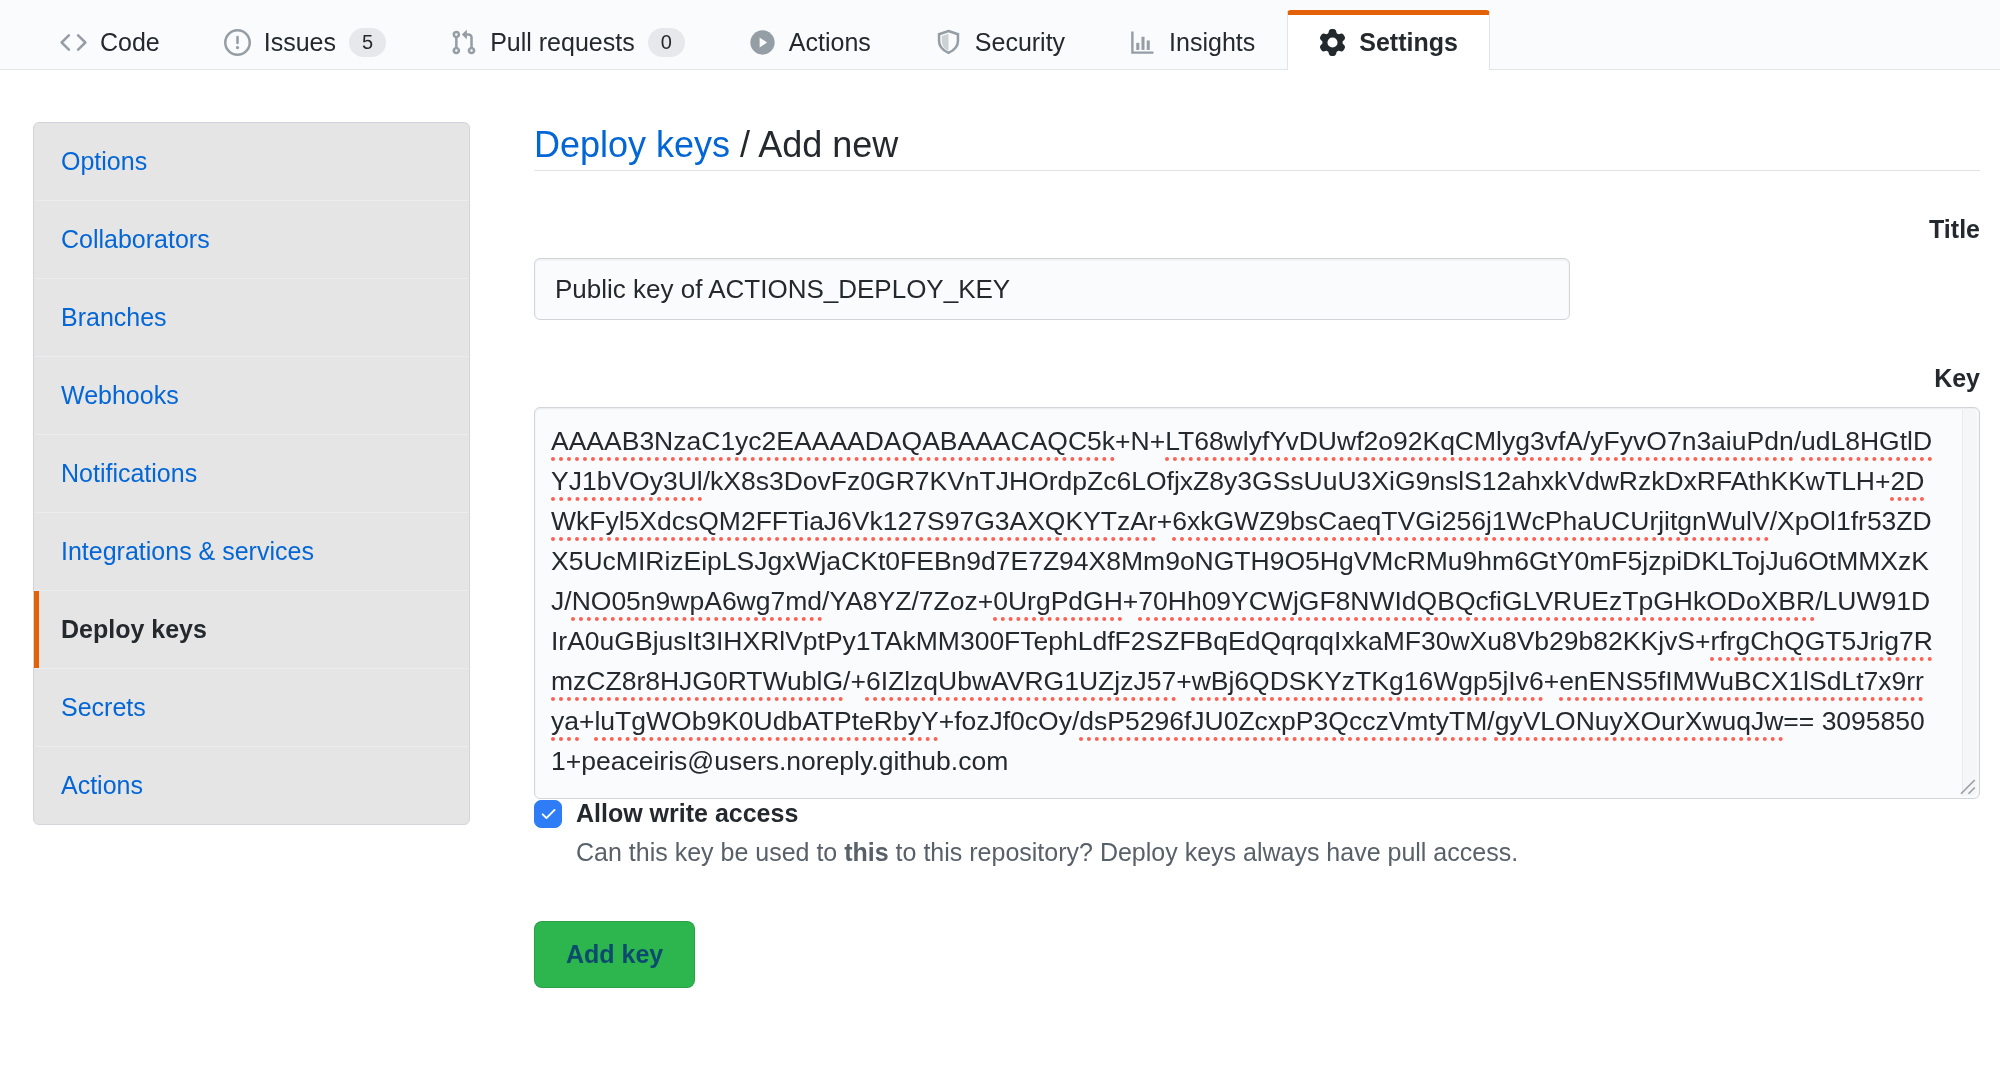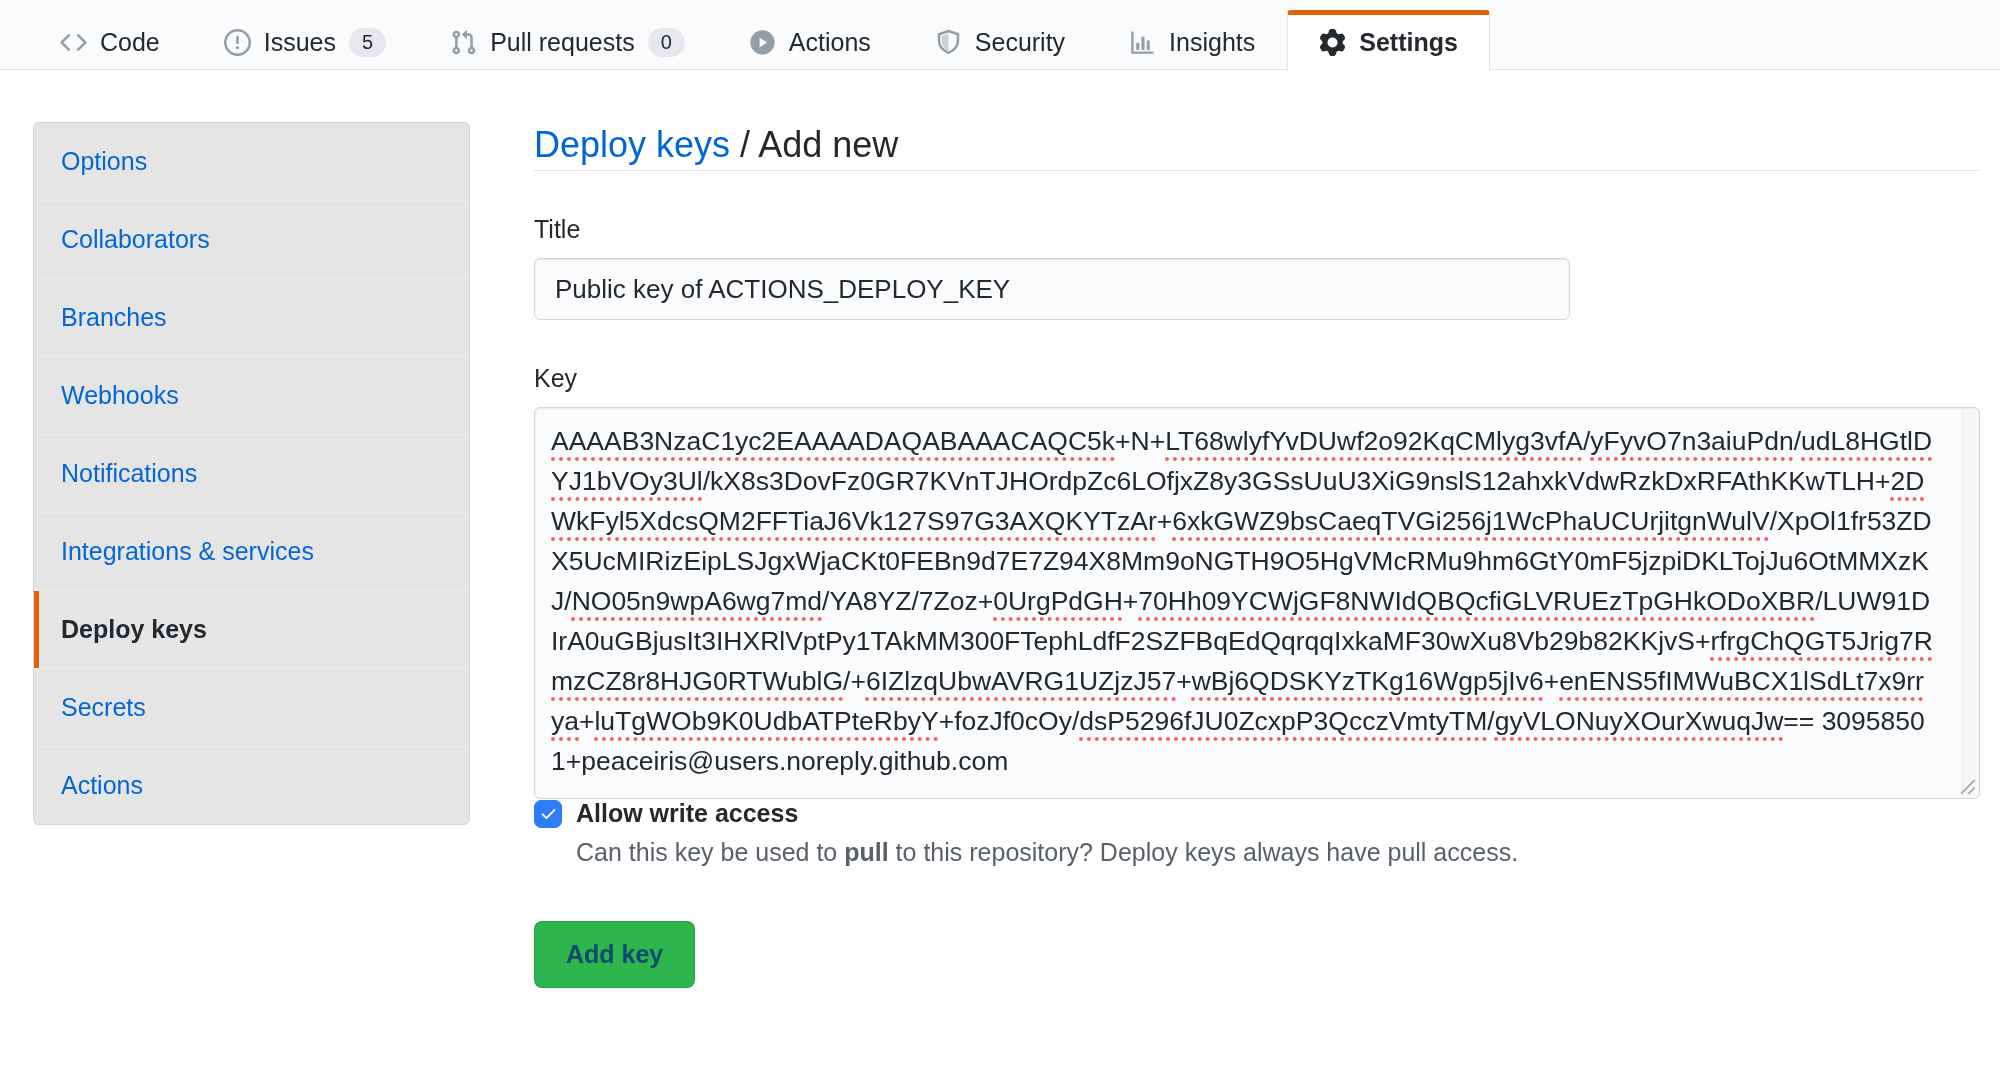--- a/index.html
+++ b/index.html
@@ -54,21 +54,21 @@
     color:var(--text_dark);font-weight:700;
     box-shadow:inset 5px 0 0 var(--accent_orange);
   }
   
   .main{flex:1;margin:0 20px 0 64px;padding-top:50px;}
   .page-title{
     margin:0;font-size:36px;font-weight:400;line-height:50px;
     border-bottom:1px solid var(--border);
   }
   .page-title .crumb-link{color:var(--link_blue);cursor:pointer;}
-  .form-label{font-size:25px;font-weight:400;margin:44px 0 0;}
+  .form-label{font-size:25px;font-weight:700;margin:44px 0 0;text-align:right;}
   .title-input{
     display:block;margin-top:14px;width:1036px;height:62px;
     font-family:"Liberation Sans",sans-serif;font-size:26px;color:var(--text_dark);
     background:var(--bg_subtle);border:1px solid var(--border_dark);border-radius:6px;
     padding:0 20px;box-shadow:inset 0 1px 2px rgba(27,31,35,.075);outline:none;
   }
   .key-box{
     position:relative;margin-top:14px;width:100%;height:392px;
     background:var(--bg_subtle);border:1px solid var(--border_dark);border-radius:6px;
     box-shadow:inset 0 1px 2px rgba(27,31,35,.075);
@@ -205,17 +205,17 @@
     </div>
 
     <label class="check-row">
       <span class="checkbox checked">
         <svg viewBox="0 0 16 16">
             <path fill="#fff" d="M13.78 4.22a.75.75 0 010 1.06l-6.5 6.5a.75.75 0 01-1.06 0l-3-3a.75.75 0 111.06-1.06l2.47 2.47 5.97-5.97a.75.75 0 011.06 0z"></path>
           </svg>
       </span>
       <span class="check-label">Allow write access</span>
     </label>
-    <p class="check-desc"><span>Can this key be used to </span><b>pull</b><span> to this repository? Deploy keys always have pull access.</span></p>
+    <p class="check-desc"><span>Can this key be used to </span><b>this</b><span> to this repository? Deploy keys always have pull access.</span></p>
 
     <button class="btn-primary">Add key</button>
   </main>
 </div>
 
 </body></html>

